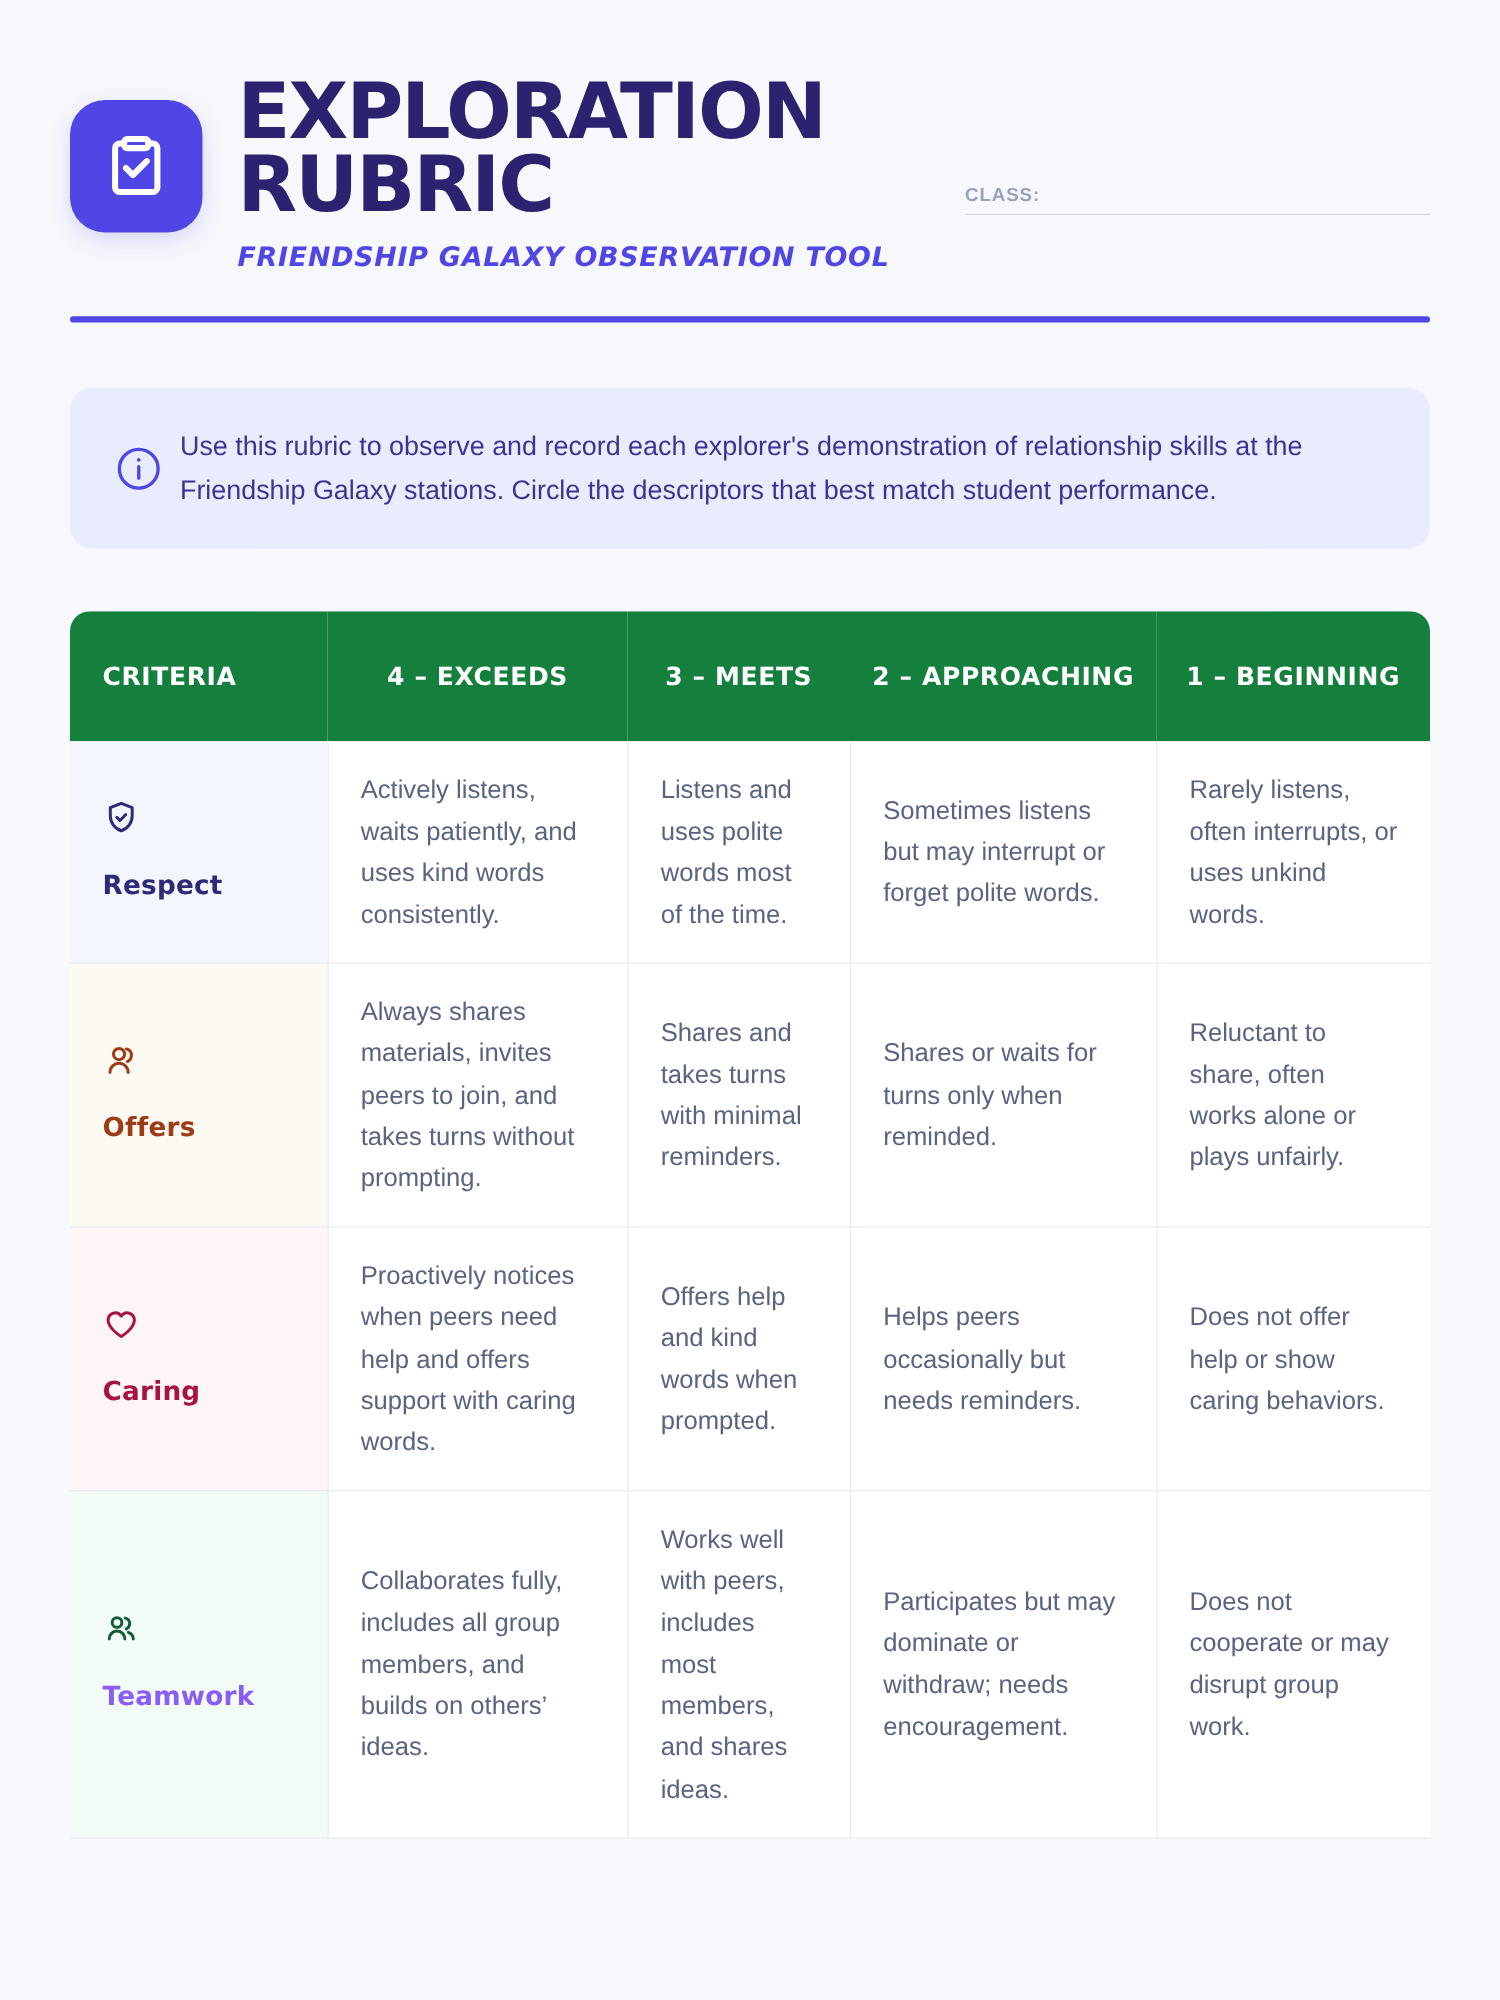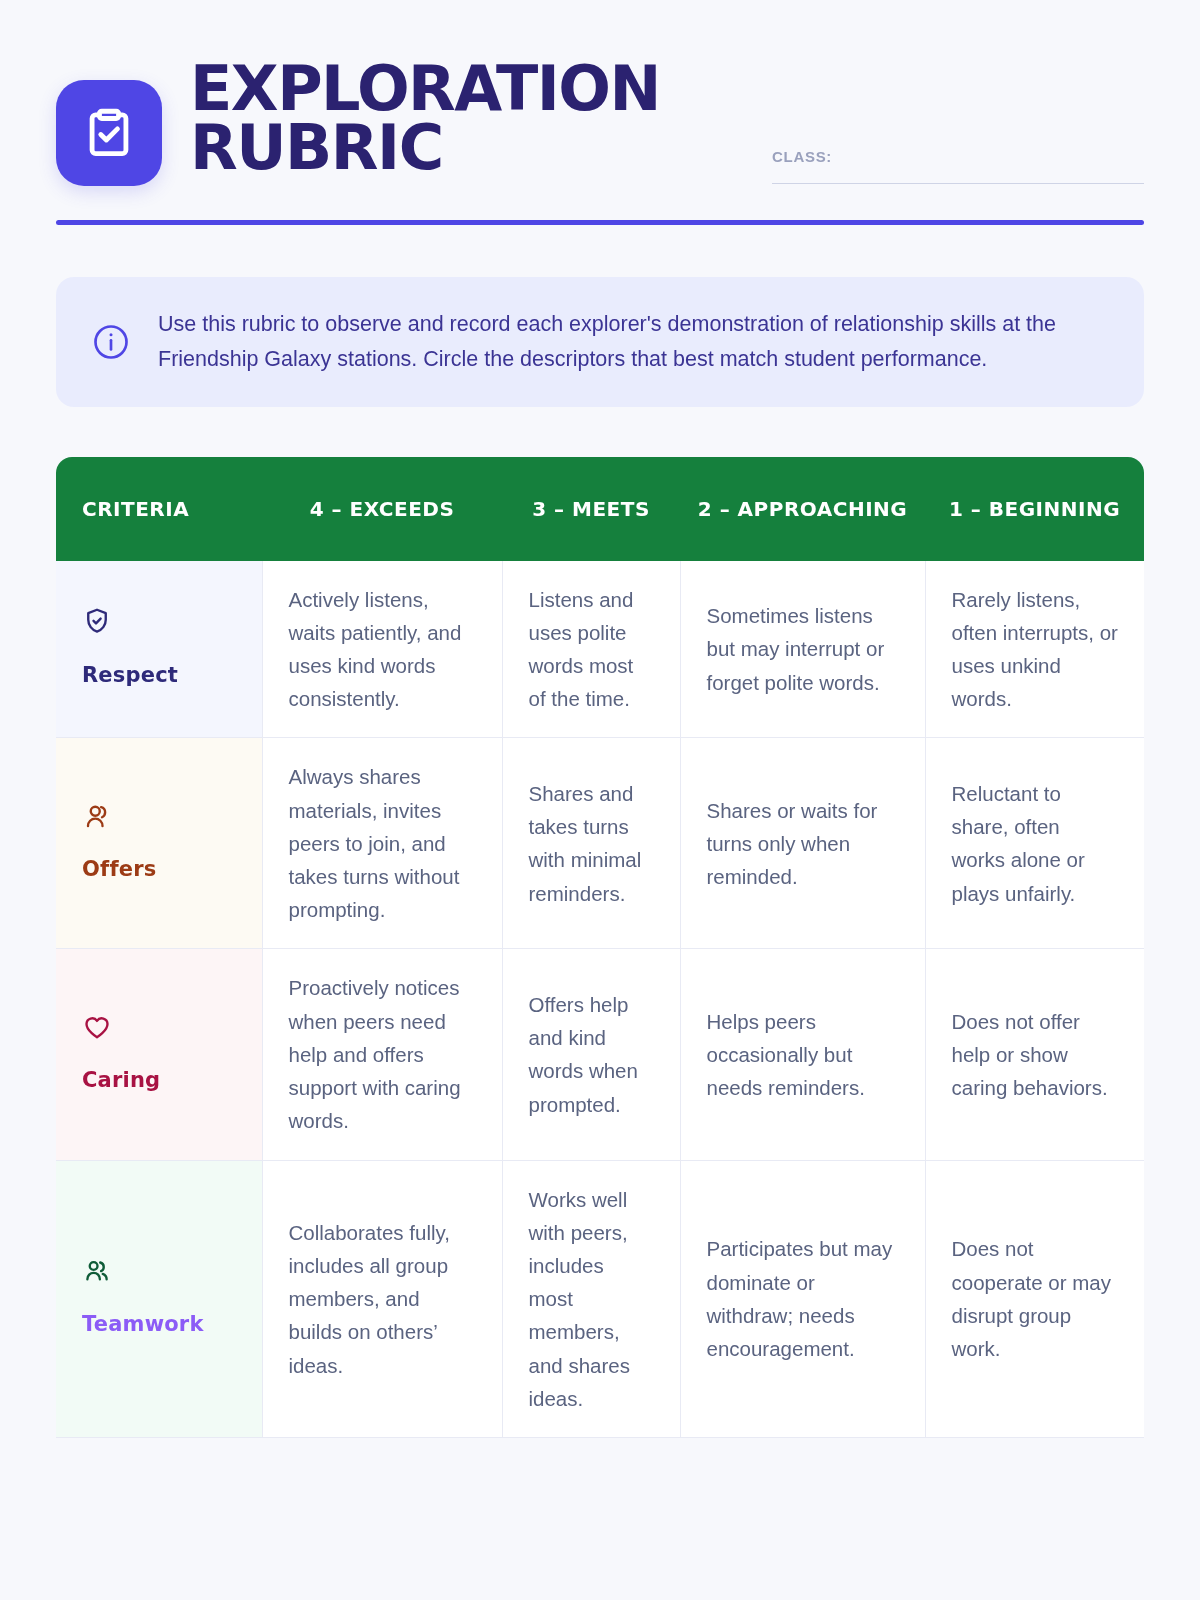--- a/index.html
+++ b/index.html
@@ -77,21 +77,21 @@
 
   .meta-fields {
     position: absolute;
     right: 0;
     top: 148px;
     width: 372px;
   }
 
   .meta-row {
     border-bottom: 1.5px solid #cfd4e6;
-    padding-bottom: 17px;
+    padding-bottom: 5px;
     margin-bottom: 18px;
   }
 
   .meta-label {
     font-size: 15px;
     font-weight: 600;
     letter-spacing: 0.7px;
     color: #9aa1bd;
     text-transform: uppercase;
   }
@@ -104,21 +104,21 @@
   }
 
   
   .info-banner {
     margin-top: 52px;
     background: #e9ecfd;
     border-radius: 18px;
     padding: 30px 34px 30px 34px;
     display: flex;
     align-items: center;
-    gap: 26px;
+    gap: 12px;
   }
 
   .info-icon {
     flex: 0 0 auto;
     width: 42px;
     height: 42px;
     display: flex;
     align-items: center;
     justify-content: center;
   }
@@ -216,20 +216,21 @@
     <div class="logo-badge">
       <svg width="58" height="58" viewBox="0 0 24 24" fill="none" stroke="#ffffff" stroke-width="2" stroke-linecap="round" stroke-linejoin="round">
         <path d="M9 3h6a1 1 0 0 1 1 1v1a1 1 0 0 1-1 1H9a1 1 0 0 1-1-1V4a1 1 0 0 1 1-1z"></path>
         <path d="M8 4.5H6.5A1.5 1.5 0 0 0 5 6v13a1.5 1.5 0 0 0 1.5 1.5h11A1.5 1.5 0 0 0 19 19V6a1.5 1.5 0 0 0-1.5-1.5H16"></path>
         <polyline points="8.6,12.6 10.9,14.9 15.5,10.3"></polyline>
       </svg>
     </div>
 
     <div class="title-block">
       <h1 class="main-title">EXPLORATION RUBRIC</h1>
+      <div class="subtitle">FRIENDSHIP GALAXY OBSERVATION TOOL</div>
     </div>
 
     <div class="meta-fields">
       <div class="meta-row">
         <span class="meta-label">CLASS:</span>
       </div>
     </div>
   </div>
 
   <div class="header-rule"></div>

